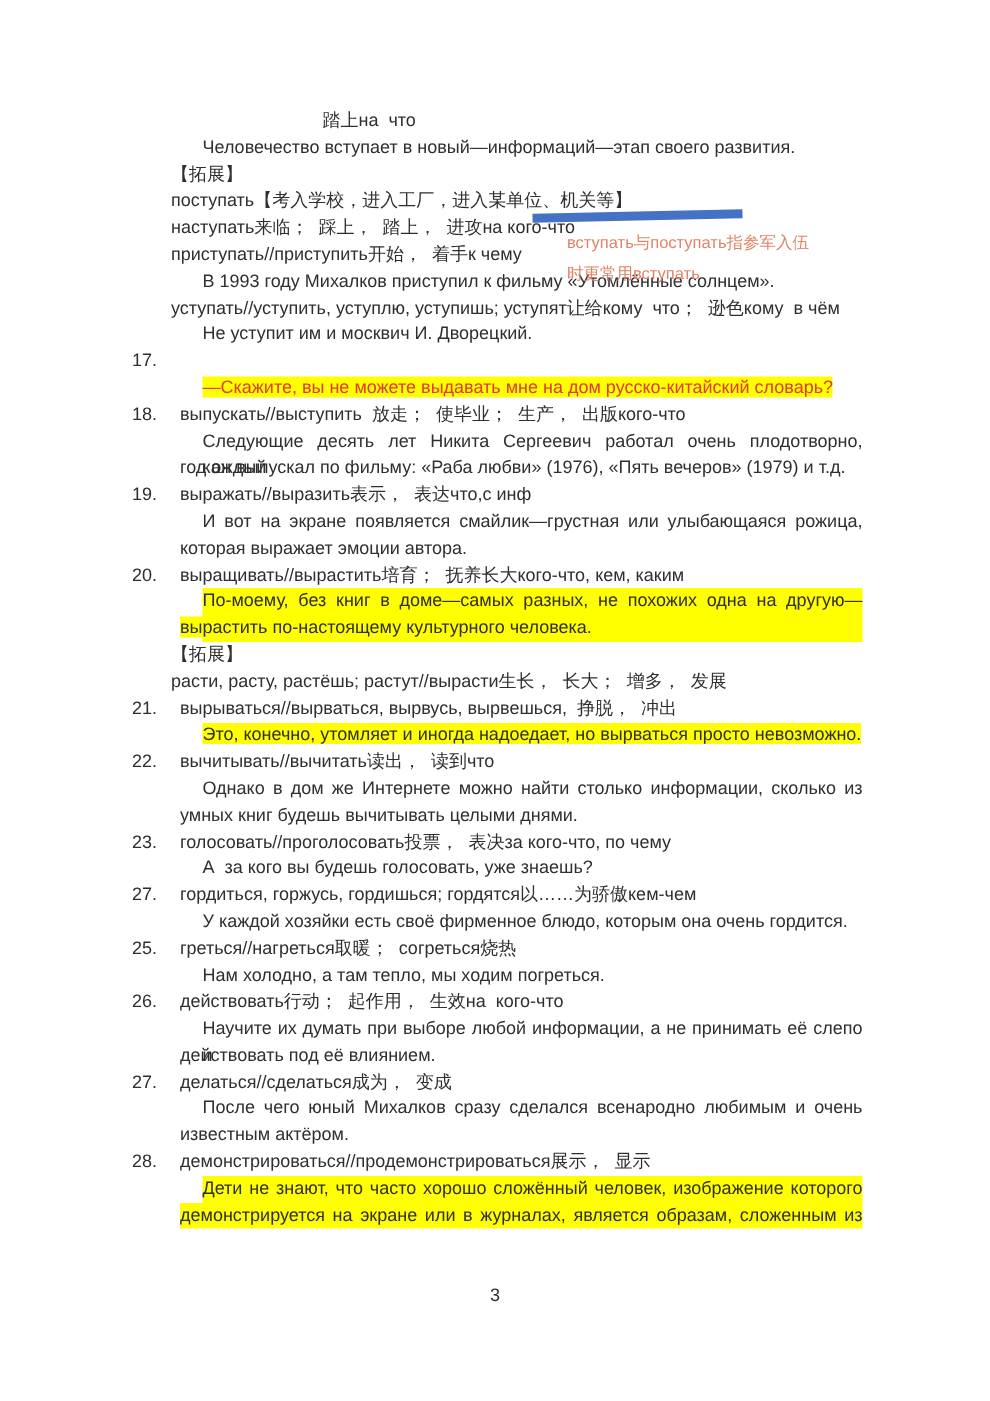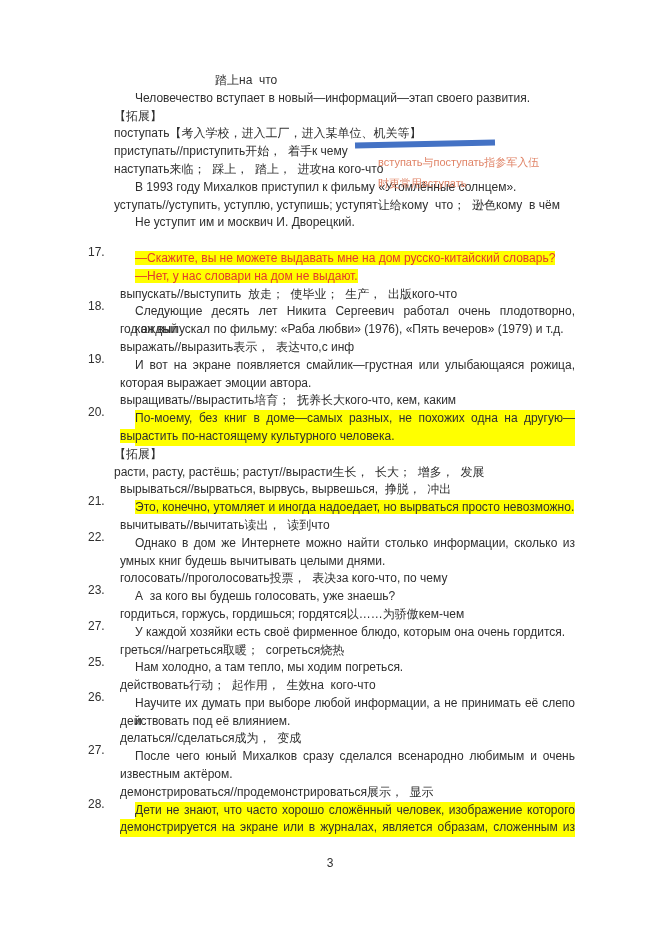--- a/index.html
+++ b/index.html
@@ -26,21 +26,21 @@
     white-space:normal;
     text-align:justify;
     text-align-last:justify;
   }
   .i0{padding-left:29px;}
   .i1{padding-left:35px;}
   .i2{padding-left:50px;}
   .i3{padding-left:130px;}
   .num{
     position:absolute;
-    left:3px;top:0;margin-top:12px;
+    left:3px;top:0;
   }
   .hl .txt{background:var(--hl,#ffff00);}
   .hl.j .txt{display:block;background:var(--hl,#ffff00);}
   .red .txt{color:var(--red,#e23a2d);}
   .blue-bar{
     position:absolute;
     left:355px;top:141px;
     width:140px;height:6px;
     background:var(--bar,#4472c4);
     transform:rotate(-1.2deg);
@@ -63,28 +63,27 @@
 </style>
 </head>
 <body>
 
 <div class="page">
   <div class="content" id="doc-lines">
       <div class="line i3"><span class="txt">踏上на  что</span></div>
       <div class="line i2"><span class="txt">Человечество вступает в новый—информаций—этап своего развития.</span></div>
       <div class="line i0"><span class="txt">【拓展】</span></div>
       <div class="line i0"><span class="txt">поступать【考入学校，进入工厂，进入某单位、机关等】</span></div>
+      <div class="line i0"><span class="txt">наступать来临；  踩上，  踏上，  进攻на кого-что</span></div>
       <div class="line i0"><span class="txt">приступать//приступить开始，  着手к чему</span></div>
-      <div class="line i0"><span class="txt">наступать来临；  踩上，  踏上，  进攻на кого-что</span></div>
       <div class="line i2"><span class="txt">В 1993 году Михалков приступил к фильму «Утомлённые солнцем».</span></div>
       <div class="line i0"><span class="txt">уступать//уступить, уступлю, уступишь; уступят让给кому  что；  逊色кому  в чём</span></div>
       <div class="line i2"><span class="txt">Не уступит им и москвич И. Дворецкий.</span></div>
       <div class="line i1"><span class="num">17.</span></div>
       <div class="line i2 hl red"><span class="txt">—Скажите, вы не можете выдавать мне на дом русско-китайский словарь?</span></div>
-      <div class="line i2 hl red"><span class="txt">—Нет, у нас словари на дом не выдают.</span></div>
       <div class="line i1"><span class="num">18.</span><span class="txt">выпускать//выступить  放走；  使毕业；  生产，  出版кого-что</span></div>
       <div class="line i2 j"><span class="txt">Следующие десять лет Никита Сергеевич работал очень плодотворно, каждый</span></div>
       <div class="line i1"><span class="txt">год он выпускал по фильму: «Раба любви» (1976), «Пять вечеров» (1979) и т.д.</span></div>
       <div class="line i1"><span class="num">19.</span><span class="txt">выражать//выразить表示，  表达что,с инф</span></div>
       <div class="line i2 j"><span class="txt">И вот на экране появляется смайлик—грустная или улыбающаяся рожица,</span></div>
       <div class="line i1"><span class="txt">которая выражает эмоции автора.</span></div>
       <div class="line i1"><span class="num">20.</span><span class="txt">выращивать//вырастить培育；  抚养长大кого-что, кем, каким</span></div>
       <div class="line i2 hl j">
         <span class="txt">По-моему, без книг в доме—самых разных, не похожих одна на другую—нельзя</span>
       </div>

